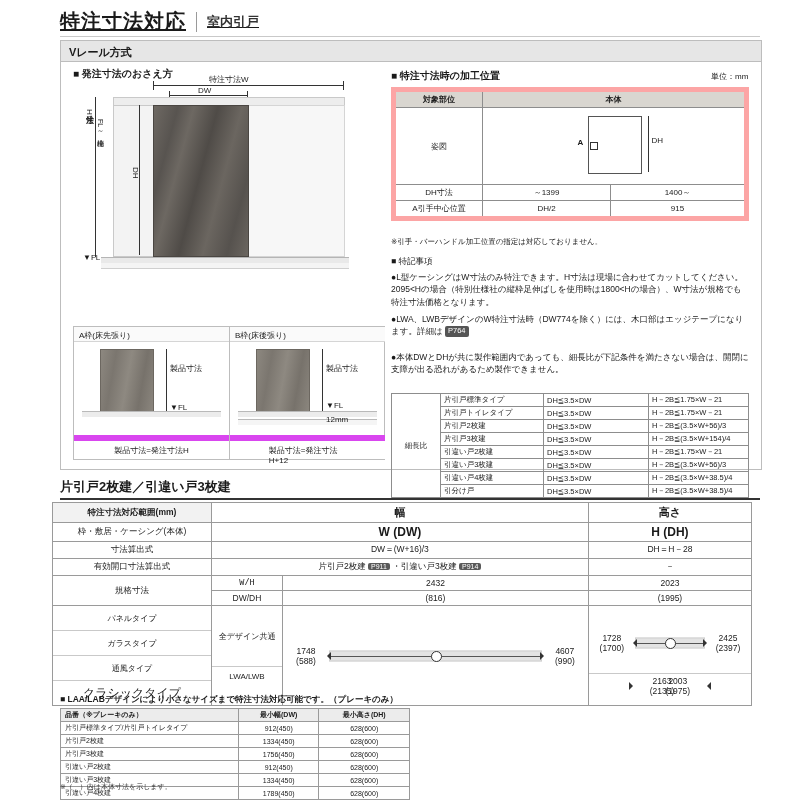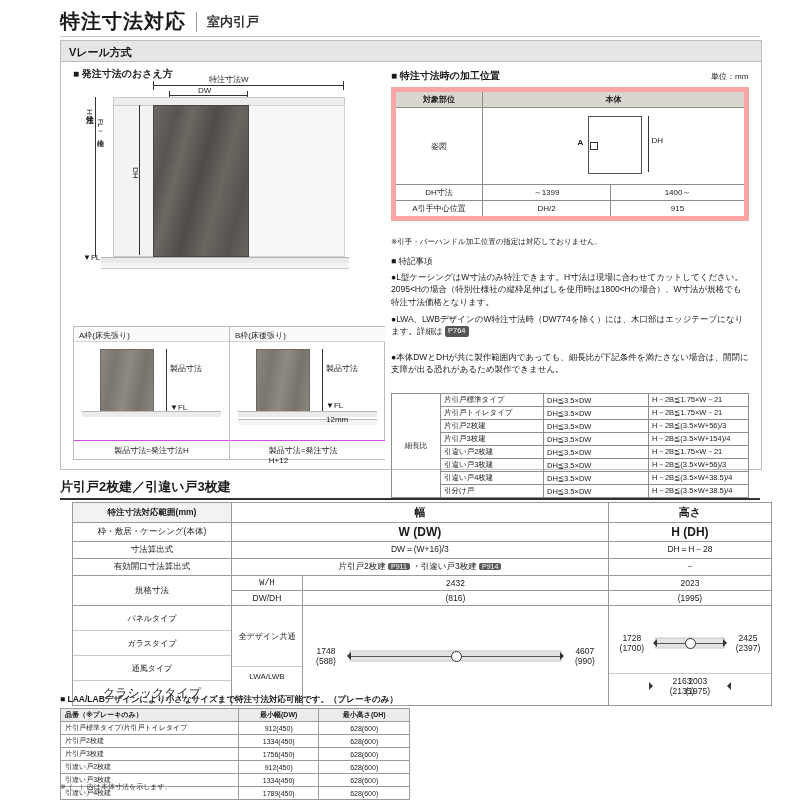--- a/index.html
+++ b/index.html
@@ -6,21 +6,21 @@
   body{
     width:800px;height:800px;
     background:#ffffff;
     font-family:"Liberation Sans","DejaVu Sans",sans-serif;
     font-size:9px;color:#1a1a1a;
     -webkit-font-smoothing:antialiased;
   }
   .page{position:relative;width:800px;height:800px;overflow:hidden;}
 
   
-  .hdr{position:absolute;left:60px;top:8px;display:flex;align-items:center;gap:10px;}
+  .hdr{position:absolute;left:60px;top:8px;display:flex;align-items:center;gap:10px;text-decoration:underline;}
   .hdr .t1{font-size:20px;font-weight:bold;letter-spacing:1px;}
   .hdr .bar{width:1px;height:20px;background:#9a9a9a;}
   .hdr .t2{font-size:13px;font-weight:bold;color:#333;}
   .hdr-rule{position:absolute;left:60px;top:36px;width:700px;height:1px;background:#c9c9c9;}
 
   
   .frame{position:absolute;left:60px;top:40px;width:700px;height:428px;border:1px solid #bdbdbd;background:#fff;}
   .sect-title{position:absolute;left:0;top:0;width:100%;height:20px;background:#e6e6e6;border-bottom:1px solid #bdbdbd;}
   .sect-title span{position:absolute;left:8px;top:4px;font-size:11px;font-weight:bold;text-align:center;}
 
@@ -43,21 +43,21 @@
   .lbl{position:absolute;font-size:8px;}
   .lbl-v{position:absolute;font-size:8px;writing-mode:vertical-rl;}
 
   
   .abwrap{position:absolute;left:12px;top:285px;width:310px;height:132px;border:1px solid #bdbdbd;}
   .abhalf{position:absolute;top:0;width:50%;height:100%;}
   .abhalf.r{left:50%;border-left:1px solid #bdbdbd;}
   .abtitle{position:absolute;left:0;top:0;width:100%;height:14px;border-bottom:1px solid #d5d5d5;background:#fafafa;}
   .abtitle span{position:absolute;left:5px;top:3px;font-size:8px;}
   .abbody{position:absolute;left:0;top:14px;width:100%;bottom:18px;}
-  .abfoot{position:absolute;left:0;bottom:0;width:100%;height:18px;border-top:1px solid #d946ef;background:#fff;}
+  .abfoot{position:absolute;left:0;bottom:0;width:100%;height:18px;border-top:6px solid #d946ef;background:#fff;}
   .abfoot span{position:absolute;left:50%;transform:translateX(-50%);top:4px;font-size:8px;}
   .abdoor{position:absolute;top:8px;width:52px;height:62px;
      background:linear-gradient(100deg,#8d8880 0%,#7b766f 25%,#8e8981 50%,#77726b 75%,#8b867e 100%);
      border:1px solid #6c6760;}
   .abfl{position:absolute;height:5px;background:#ececec;border-top:1px solid #b9b9b9;}
 
   
   .rtab{position:absolute;left:330px;top:46px;width:358px;border:5px solid #fca5a5;border-collapse:collapse;font-size:8px;}
   .rtab td,.rtab th{border:1px solid #8d8d8d;padding:2px 3px;text-align:center;vertical-align:middle;}
   .rtab .hd{background:#d9d6d0;font-weight:bold;}
@@ -68,21 +68,21 @@
 
   
   .ltab{position:absolute;left:330px;top:352px;width:358px;border:1px solid #8d8d8d;border-collapse:collapse;font-size:7.5px;}
   .ltab td{border:1px solid #8d8d8d;padding:1px 3px;white-space:nowrap;}
   .ltab .lc{width:42px;text-align:center;}
 
   
   .low-title{position:absolute;left:60px;top:478px;font-size:13px;font-weight:bold;}
   .low-rule{position:absolute;left:60px;top:498px;width:700px;height:2px;background:#333;}
 
-  .mtab{position:absolute;left:72px;top:502px;width:700px;border-collapse:collapse;font-size:8.5px;}
+  .mtab{position:absolute;left:52px;top:502px;width:700px;border-collapse:collapse;font-size:8.5px;}
   .mtab td{border:1px solid #9a9a9a;padding:2px 4px;text-align:center;vertical-align:middle;}
   .mtab .lab{width:150px;text-align:center;background:#fff;}
   .mtab .hd{font-weight:bold;font-size:11px;background:#fff;}
   .mtab .big{font-size:12px;font-weight:bold;}
   .tag{display:inline-block;background:#5a5a5a;color:#fff;font-size:7px;padding:0 3px;border-radius:2px;}
 
   
   .rngcell{position:relative;height:86px;}
   .rngtrack{position:absolute;left:46px;right:46px;top:50%;height:9px;transform:translateY(-50%);background:#e3e3e3;border:1px solid #cfcfcf;}
   .rngline{position:absolute;left:46px;right:46px;top:50%;height:1px;background:#555;}

